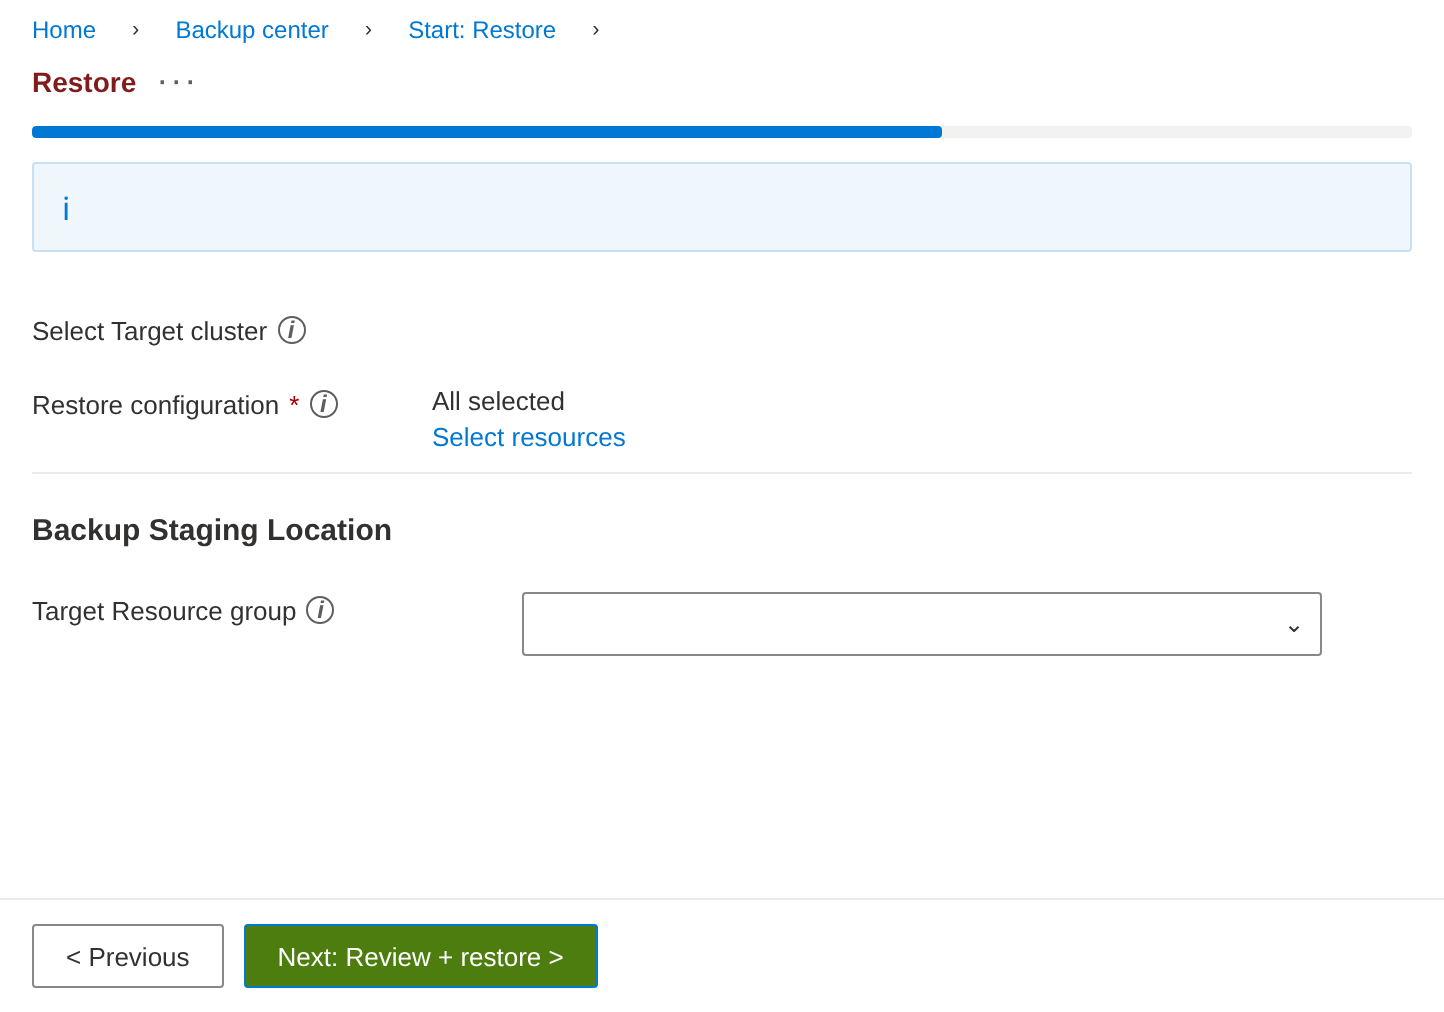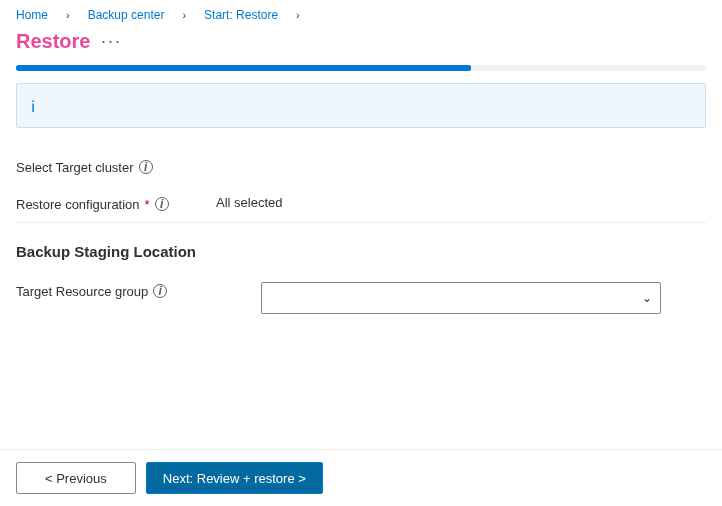--- a/index.html
+++ b/index.html
@@ -31,23 +31,23 @@
       color: #605e5c;
       font-size: 11px;
     }
     .page-title-row {
       display: flex;
       align-items: center;
       padding: 4px 16px 12px 16px;
       gap: 10px;
     }
     .page-title {
-      font-size: 20px;
+      font-size: 14px;
       font-weight: 600;
-      color: #ec4899;
+      color: #7f1d1d;
     }
     .more-icon {
       color: #605e5c;
       font-size: 18px;
       cursor: pointer;
       letter-spacing: 1px;
     }
     .progress-bar-container {
       background: #f3f2f1;
       height: 6px;
@@ -179,29 +179,29 @@
       align-items: center;
       padding: 12px 16px;
       border-top: 1px solid #edebe9;
       gap: 10px;
       background: #ffffff;
     }
     .btn-previous {
       border: 1px solid #8a8886;
       background: #ffffff;
       color: #323130;
-      padding: 6px 28px;
+      padding: 6px 16px;
       font-size: 13px;
       border-radius: 2px;
       cursor: pointer;
       height: 32px;
     }
     .btn-next {
       border: 1px solid #0078d4;
-      background: #0369a1;
+      background: #4d7c0f;
       color: #ffffff;
       padding: 6px 16px;
       font-size: 13px;
       border-radius: 2px;
       cursor: pointer;
       height: 32px;
     }
     .divider-line {
       border: none;
       border-top: 1px solid #edebe9;
@@ -243,20 +243,21 @@
   </div>
 
   <div class="form-row">
     <div class="form-label-col">
       <span class="form-label">Restore configuration</span>
       <span class="required-star">*</span>
       <span class="info-circle" title="Info">i</span>
     </div>
     <div class="form-value-col">
       <span class="value-text">All selected</span>
+      <a class="value-link">Select resources</a>
     </div>
   </div>
 </div>
 
 <hr class="divider-line">
 
 <div class="section-title">Backup Staging Location</div>
 
 <div class="form-section">
   <div class="form-row">

